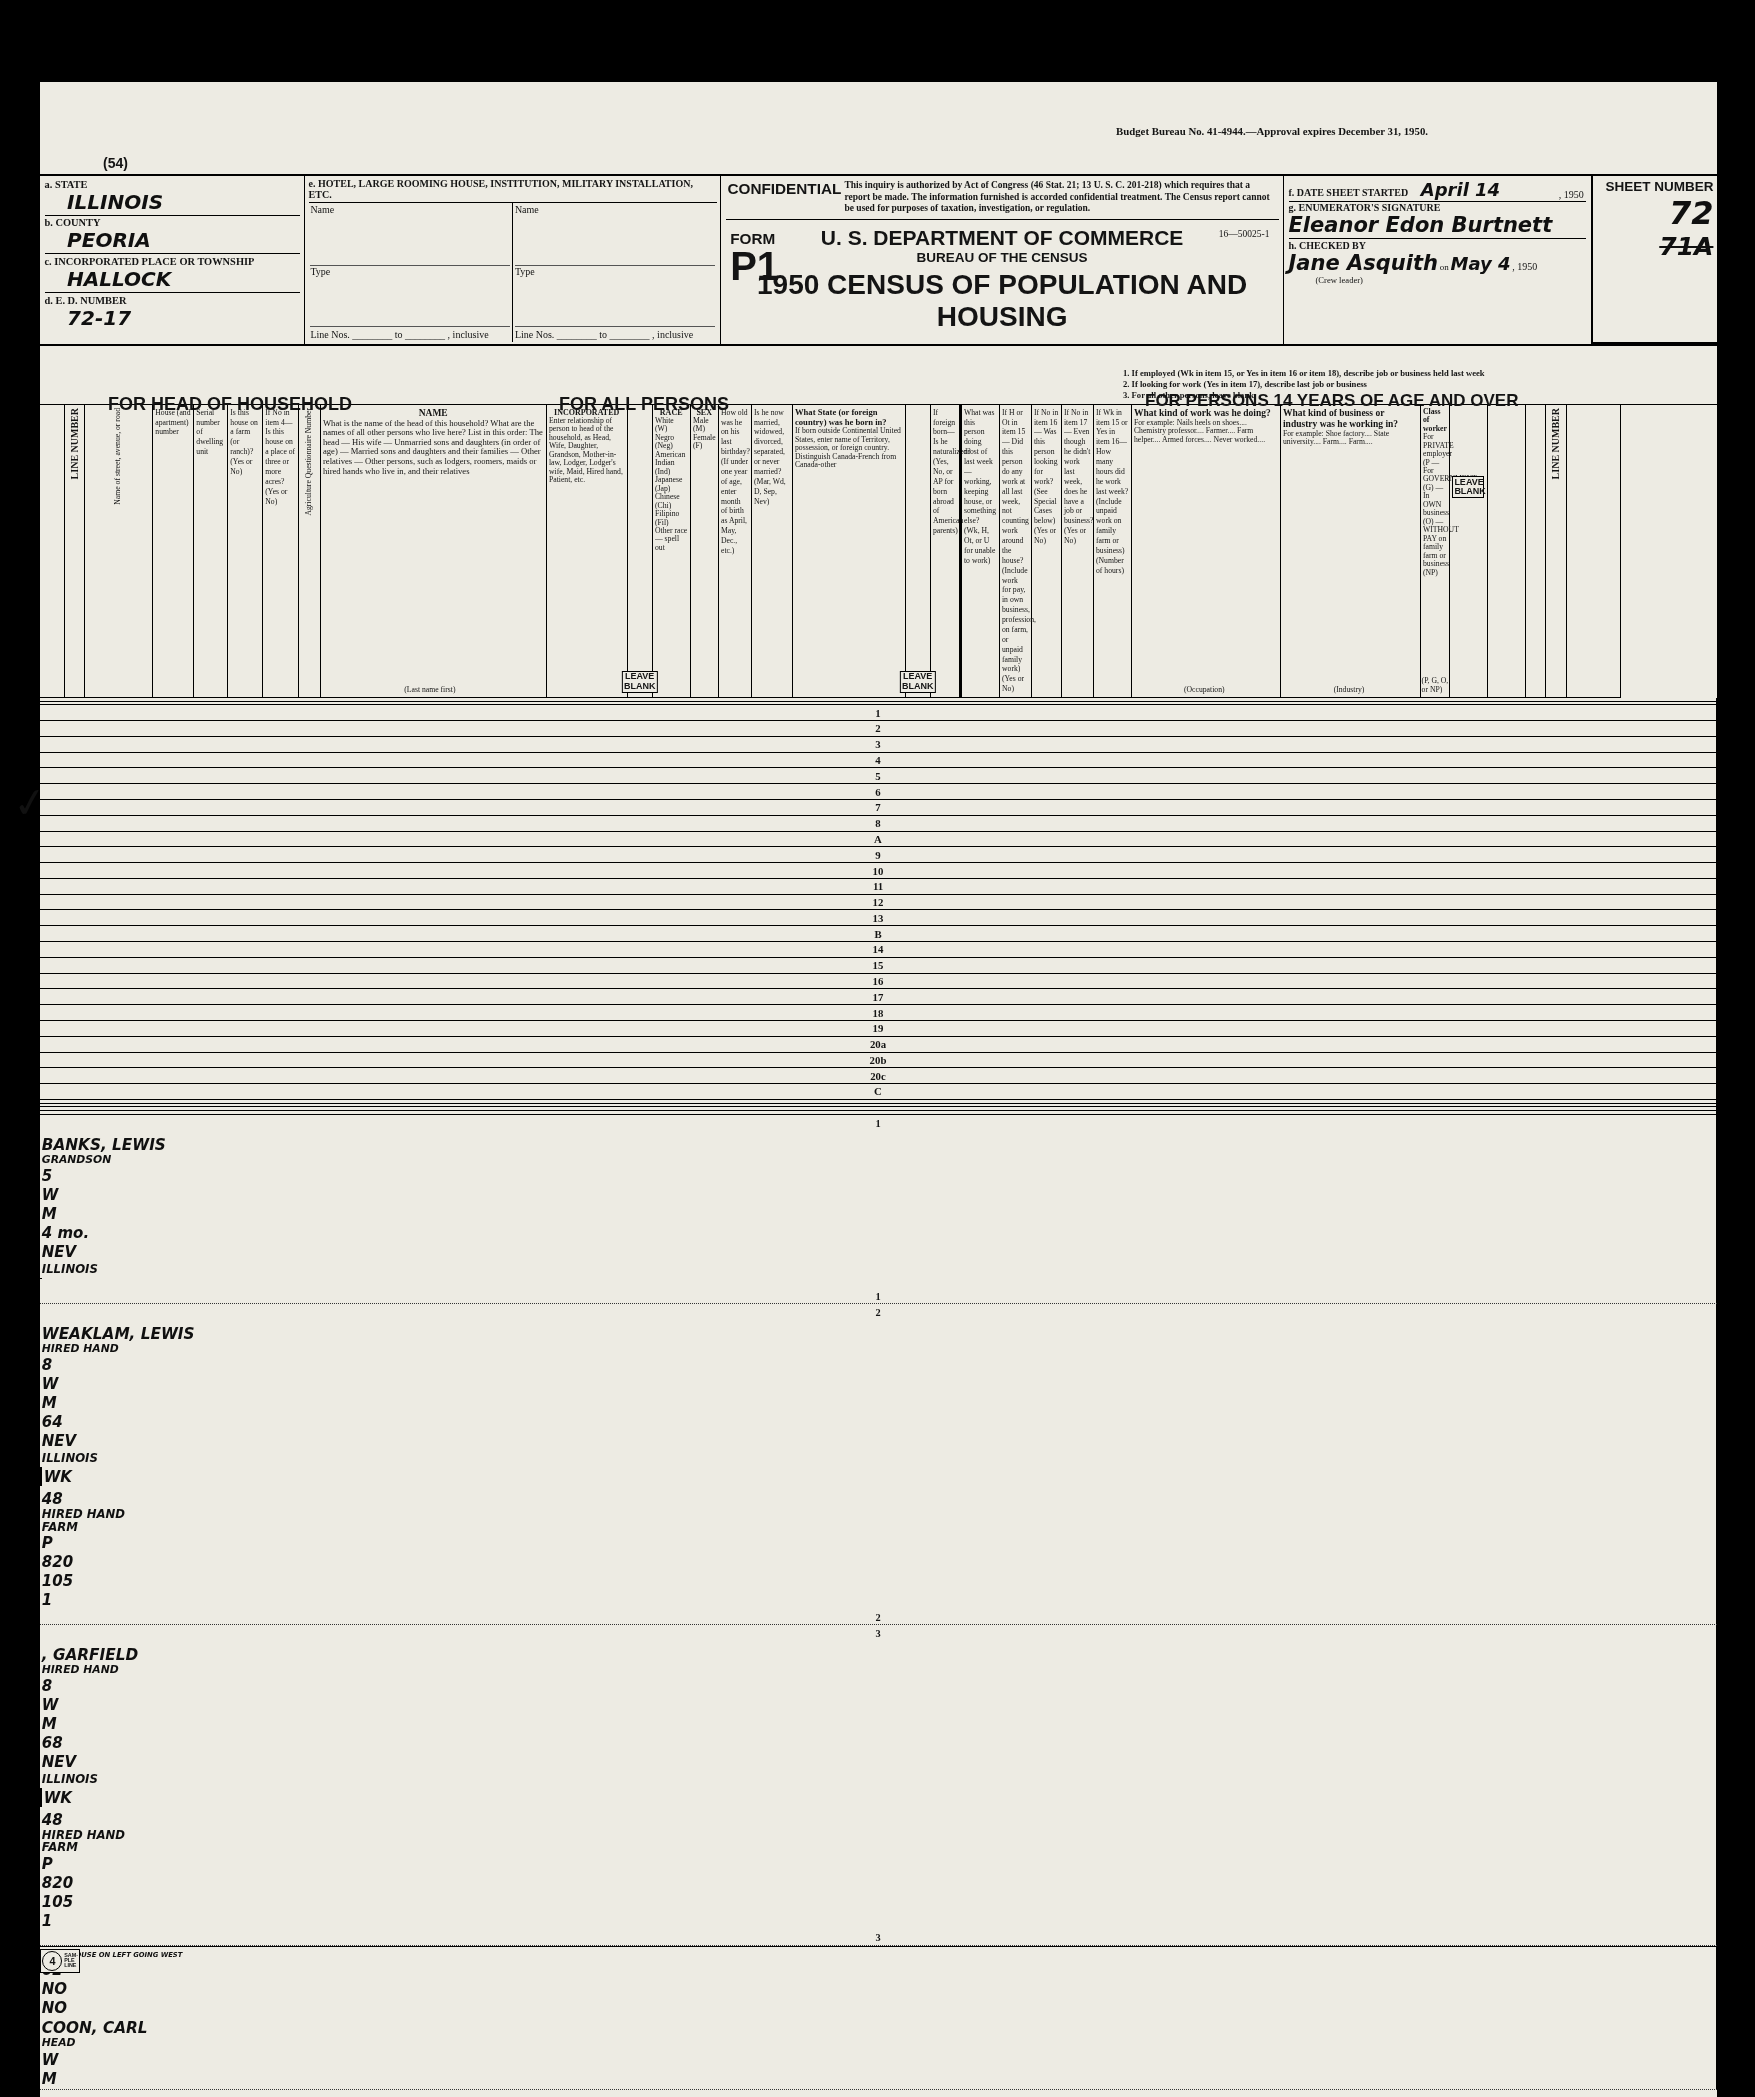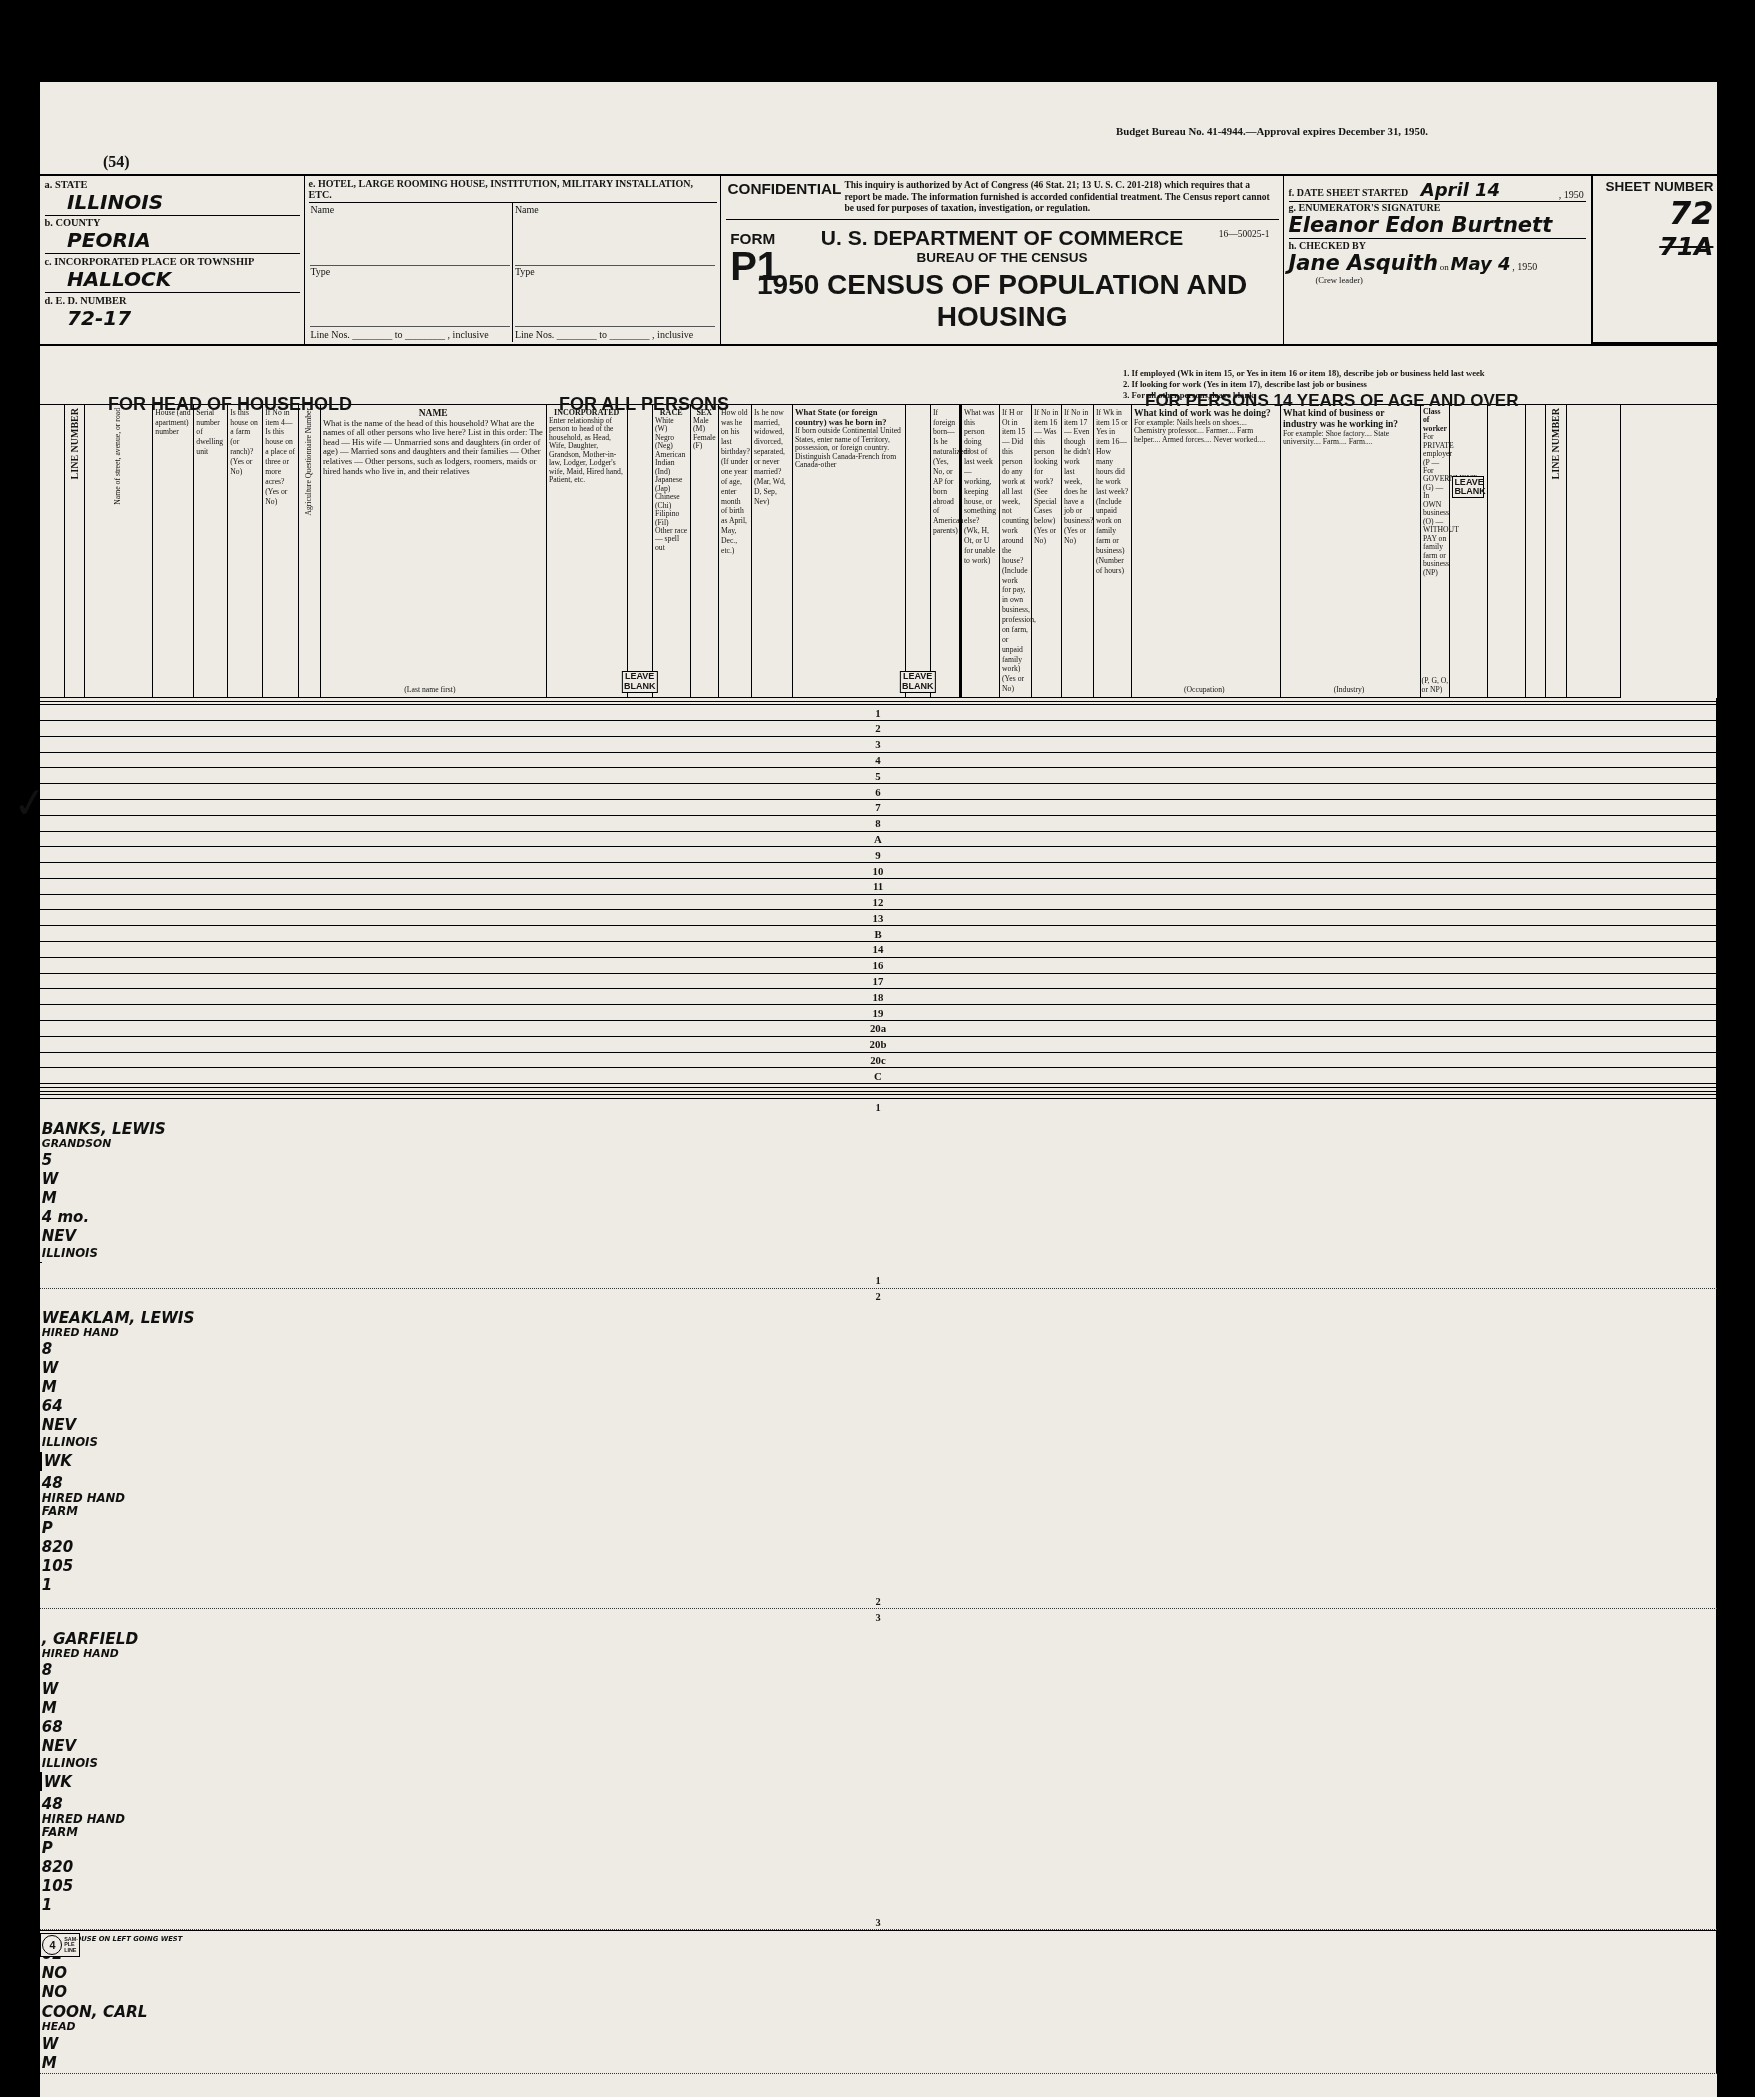--- a/index.html
+++ b/index.html
@@ -6,21 +6,21 @@
   .scanmark{position:absolute;background:#000;}
   .paper{position:absolute;left:40px;top:82px;width:1677px;height:2015px;background:#edebe3;
          box-shadow:0 0 27px rgba(0,0,0,.8);color:#141414;font-family:"Liberation Serif",serif;}
   
   .hw{font-family:"DejaVu Sans",cursive;font-style:italic;font-weight:600;color:#101010;white-space:nowrap;}
   .small{font-size:8.6px;line-height:1.12;}
   .tiny{font-size:7.7px;line-height:1.1;}
   .vtext{writing-mode:vertical-rl;transform:rotate(180deg);}
   
   .pretop{height:92px;position:relative;}
-  .pagetag{position:absolute;left:63px;bottom:2.7px;font-weight:bold;font-size:16px;font-family:Liberation Serif, serif;text-align:center;}
+  .pagetag{position:absolute;left:63px;bottom:2.7px;font-weight:bold;font-size:14px;font-family:Liberation Sans, sans-serif;text-align:center;}
   .budget{position:absolute;right:289px;top:43px;font-size:10.8px;font-weight:bold;}
   
   .hdr{border-top:2.7px solid #000;border-bottom:2.3px solid #000;display:flex;height:168px;}
   .idbox{width:255px;border-right:1.8px solid #000;padding:2.7px 4.5px;}
   .idbox .lbl{font-weight:bold;font-size:10.4px;}
   .idrow{border-bottom:1.4px solid #000;padding-bottom:0.9px;margin-bottom:1.8px;}
   .idrow:last-child{border-bottom:none;}
   .idrow .hw{font-size:20px;margin-left:22.6px;}
   .hotel{width:408px;border-right:1.8px solid #000;padding:1.8px 3.6px;display:flex;flex-direction:column;}
   .hotel .cap{font-weight:bold;font-size:10px;border-bottom:1.4px solid #000;padding-bottom:1.8px;}
@@ -273,20 +273,21 @@
       <div>7</div>
       <div>8</div>
       <div>A</div>
       <div>9</div>
       <div>10</div>
       <div>11</div>
       <div>12</div>
       <div>13</div>
       <div>B</div>
       <div>14</div>
+      <div>15</div>
       <div>16</div>
       <div>17</div>
       <div>18</div>
       <div>19</div>
       <div>20a</div>
       <div>20b</div>
       <div>20c</div>
       <div>C</div>
       <div></div>
       <div></div>

